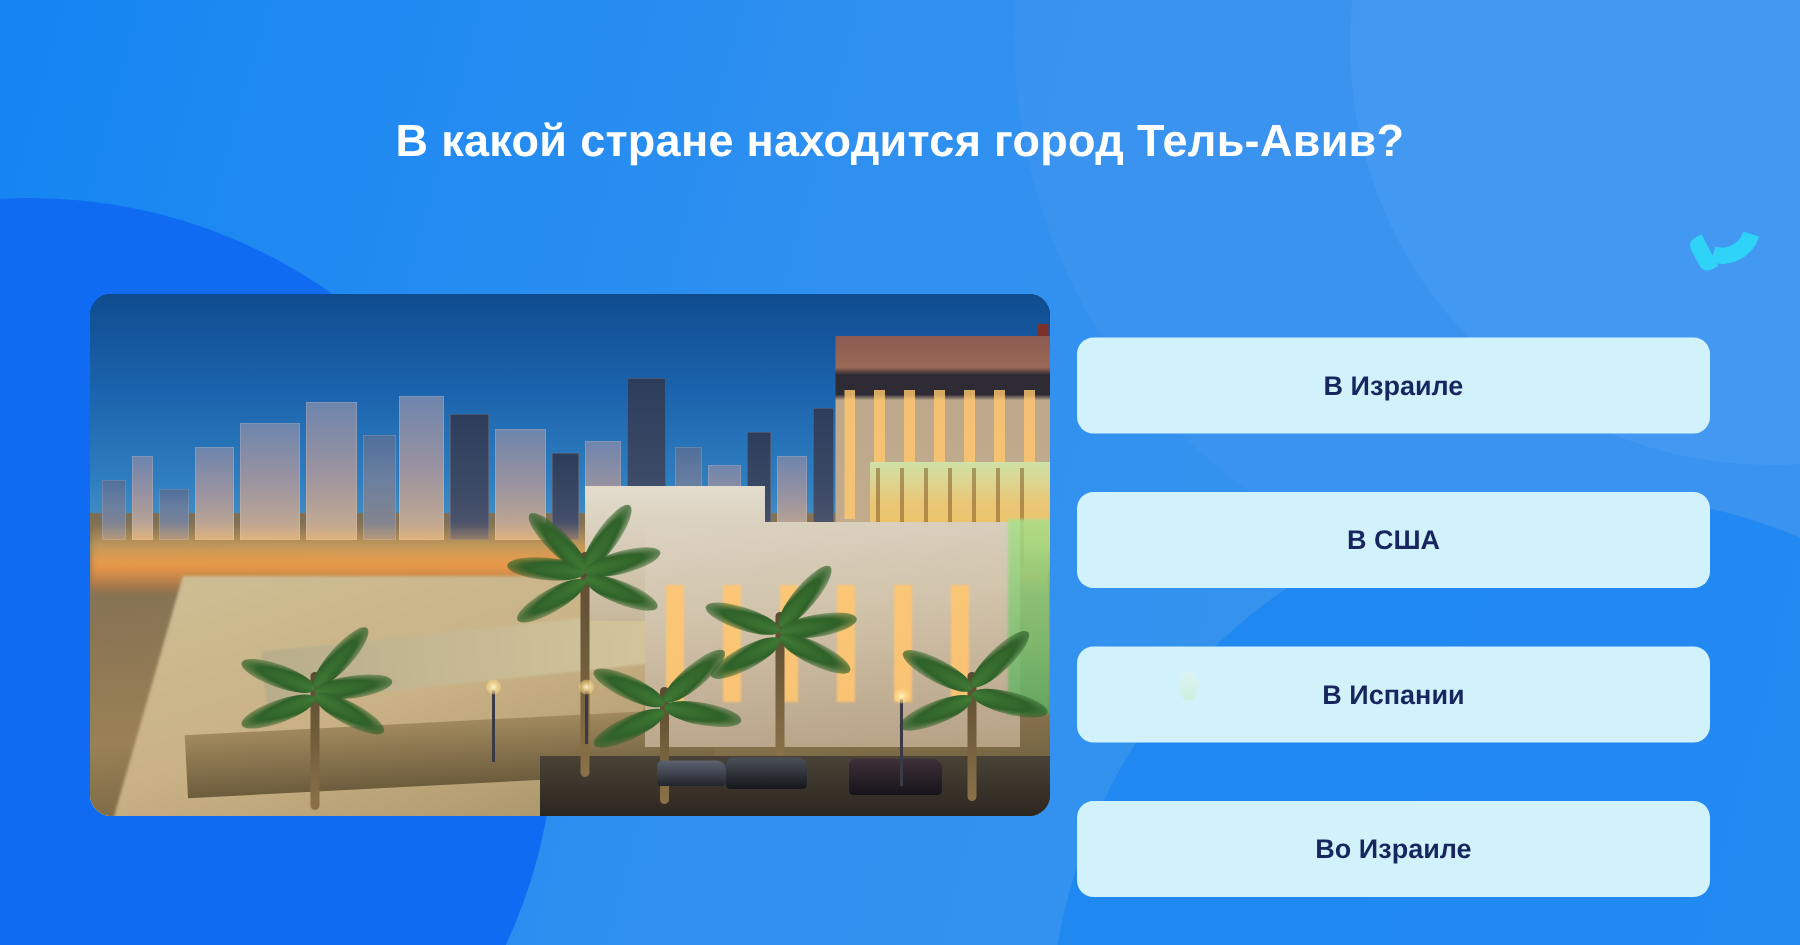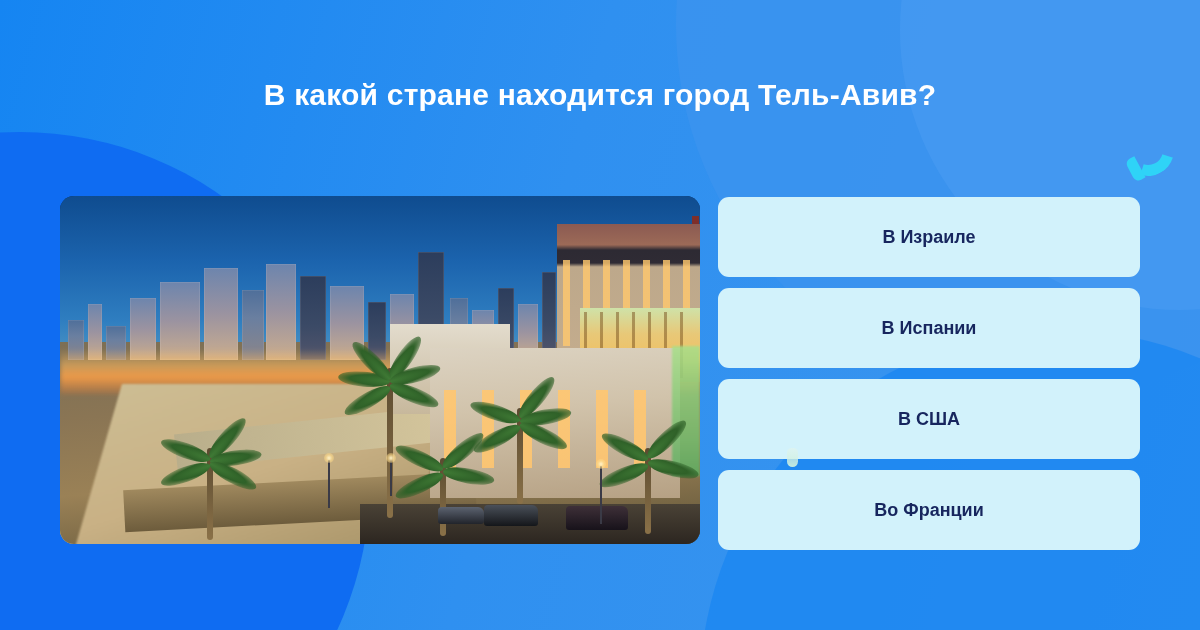--- a/index.html
+++ b/index.html
@@ -366,31 +366,32 @@
   .answers {
     position: absolute;
     left: 718px;
     top: 197px;
     width: 422px;
     display: flex;
     flex-direction: column;
     gap: 11px;
   }
   .answer {
-    height: 80px;
+    height: 64px;
     border-radius: 11px;
     background: #d2f2fb;
     color: #17265e;
     font-size: 18px;
     font-weight: bold;
     display: flex;
     align-items: center;
     justify-content: center;
     box-sizing: border-box;
     user-select: none;
+    margin-top: 28px;
   }
 
   .cursor-dot {
     position: absolute;
     left: 787px;
     top: 448px;
     width: 11px;
     height: 19px;
     border-radius: 5px 5px 6px 6px;
     background: linear-gradient(180deg, rgba(228,245,235,0.55), rgba(205,240,222,0.95));
@@ -494,20 +495,20 @@
     <div class="car" style="left:424px; bottom:18px; width:54px; height:21px; background:linear-gradient(180deg,#4a5059,#14161a);"></div>
     <div class="car" style="left:506px; bottom:14px; width:62px; height:24px; background:linear-gradient(180deg,#3e3038,#17121a);"></div>
     <div class="lamp" style="left:540px; bottom:20px; height:58px;"></div>
     <div class="lamp" style="left:268px; bottom:36px; height:48px;"></div>
     <div class="lamp" style="left:330px; bottom:48px; height:36px;"></div>
 
   </div>
 
   <div class="answers">
     <div class="answer">В Израиле</div>
+    <div class="answer">В США</div>
     <div class="answer">В Испании</div>
-    <div class="answer">В США</div>
-    <div class="answer">Во Франции</div>
+    <div class="answer">Во Израиле</div>
   </div>
 
   <div class="cursor-dot"></div>
 
 </div>
 
 </body></html>

